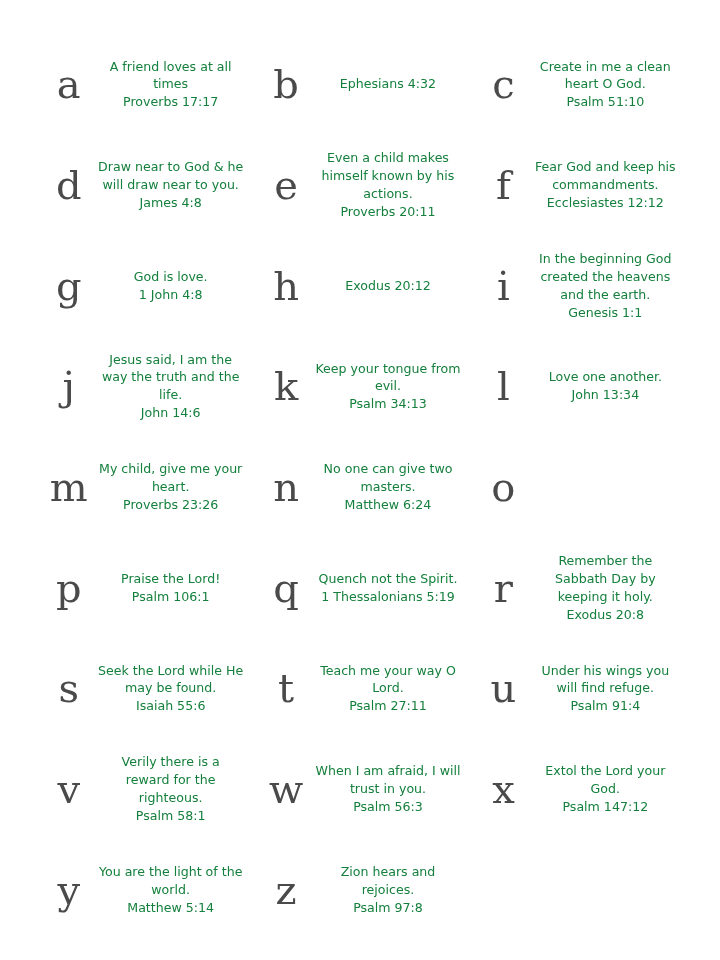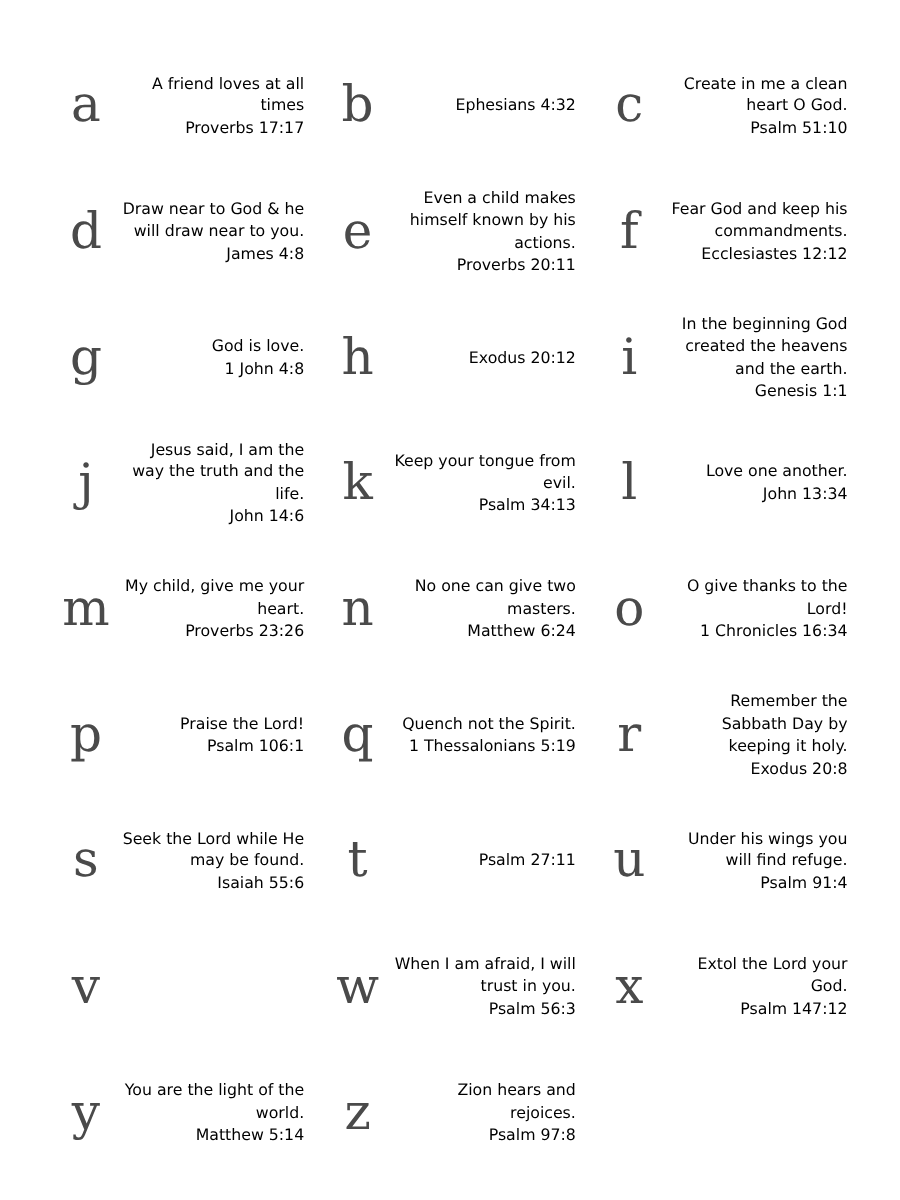--- a/index.html
+++ b/index.html
@@ -42,24 +42,24 @@
     font-size: 40px;
     line-height: 1;
     color: #4a4a4a;
     width: 58px;
     min-width: 58px;
     text-align: center;
     letter-spacing: 0.5px;
   }
   .verse {
     flex: 1;
-    text-align: right;
+    text-align: center;
     font-size: 12.6px;
     line-height: 1.42;
-    color: #000000;
+    color: #15803d;
     padding-right: 2px;
   }
   .verse .text {
     display: block;
   }
   .verse .ref {
     display: block;
   }
   .cell.empty .letter,
   .cell.empty .verse {
@@ -177,24 +177,20 @@
     <div class="cell">
       <span class="letter">n</span>
       <span class="verse">
         <span class="text">No one can give two masters.</span>
         <span class="ref">Matthew 6:24</span>
       </span>
     </div>
 
     <div class="cell">
       <span class="letter">o</span>
-      <span class="verse">
-        <span class="text">O give thanks to the Lord!</span>
-        <span class="ref">1 Chronicles 16:34</span>
-      </span>
     </div>
 
     <div class="cell">
       <span class="letter">p</span>
       <span class="verse">
         <span class="text">Praise the Lord!</span>
         <span class="ref">Psalm 106:1</span>
       </span>
     </div>
 
@@ -218,34 +214,39 @@
       <span class="letter">s</span>
       <span class="verse">
         <span class="text">Seek the Lord while He may be found.</span>
         <span class="ref">Isaiah 55:6</span>
       </span>
     </div>
 
     <div class="cell">
       <span class="letter">t</span>
       <span class="verse">
+        <span class="text">Teach me your way O Lord.</span>
         <span class="ref">Psalm 27:11</span>
       </span>
     </div>
 
     <div class="cell">
       <span class="letter">u</span>
       <span class="verse">
         <span class="text">Under his wings you will find refuge.</span>
         <span class="ref">Psalm 91:4</span>
       </span>
     </div>
 
     <div class="cell">
       <span class="letter">v</span>
+      <span class="verse">
+        <span class="text">Verily there is a reward for the righteous.</span>
+        <span class="ref">Psalm 58:1</span>
+      </span>
     </div>
 
     <div class="cell">
       <span class="letter">w</span>
       <span class="verse">
         <span class="text">When I am afraid, I will trust in you.</span>
         <span class="ref">Psalm 56:3</span>
       </span>
     </div>
 

